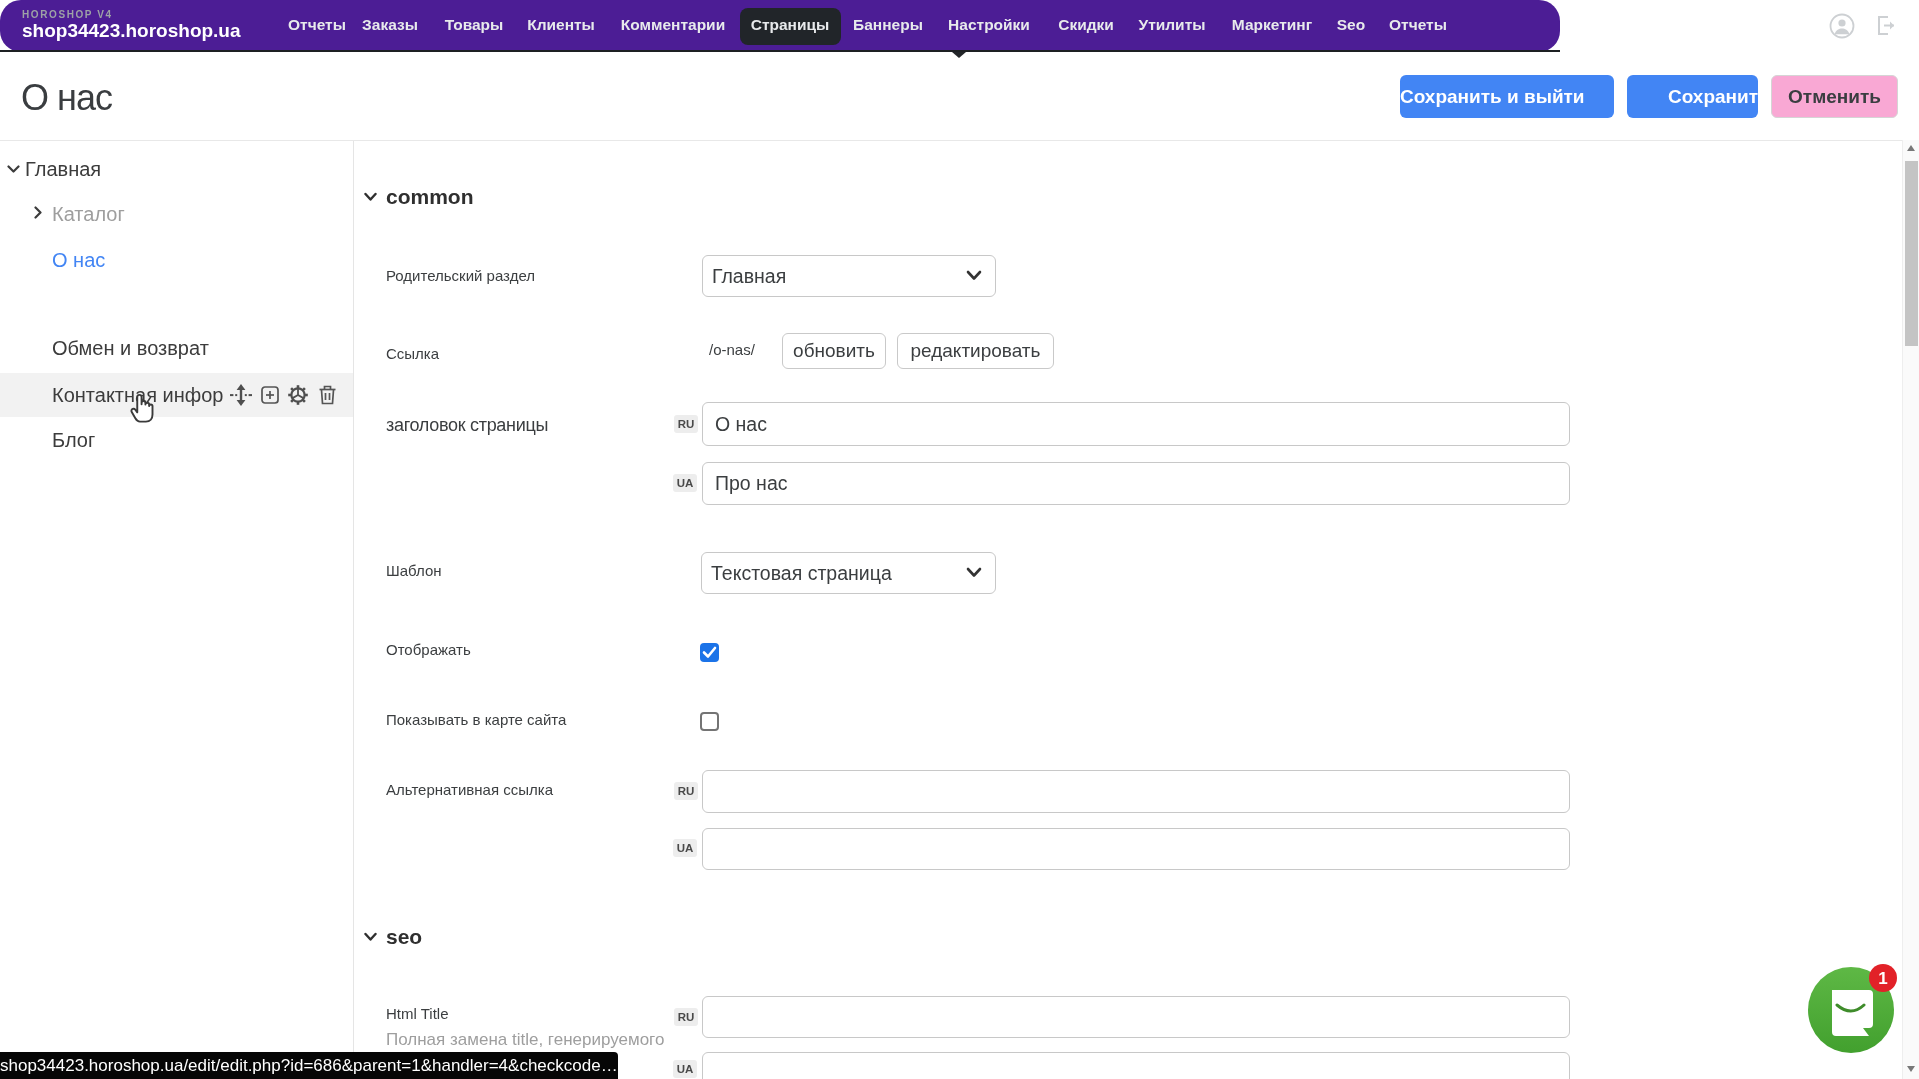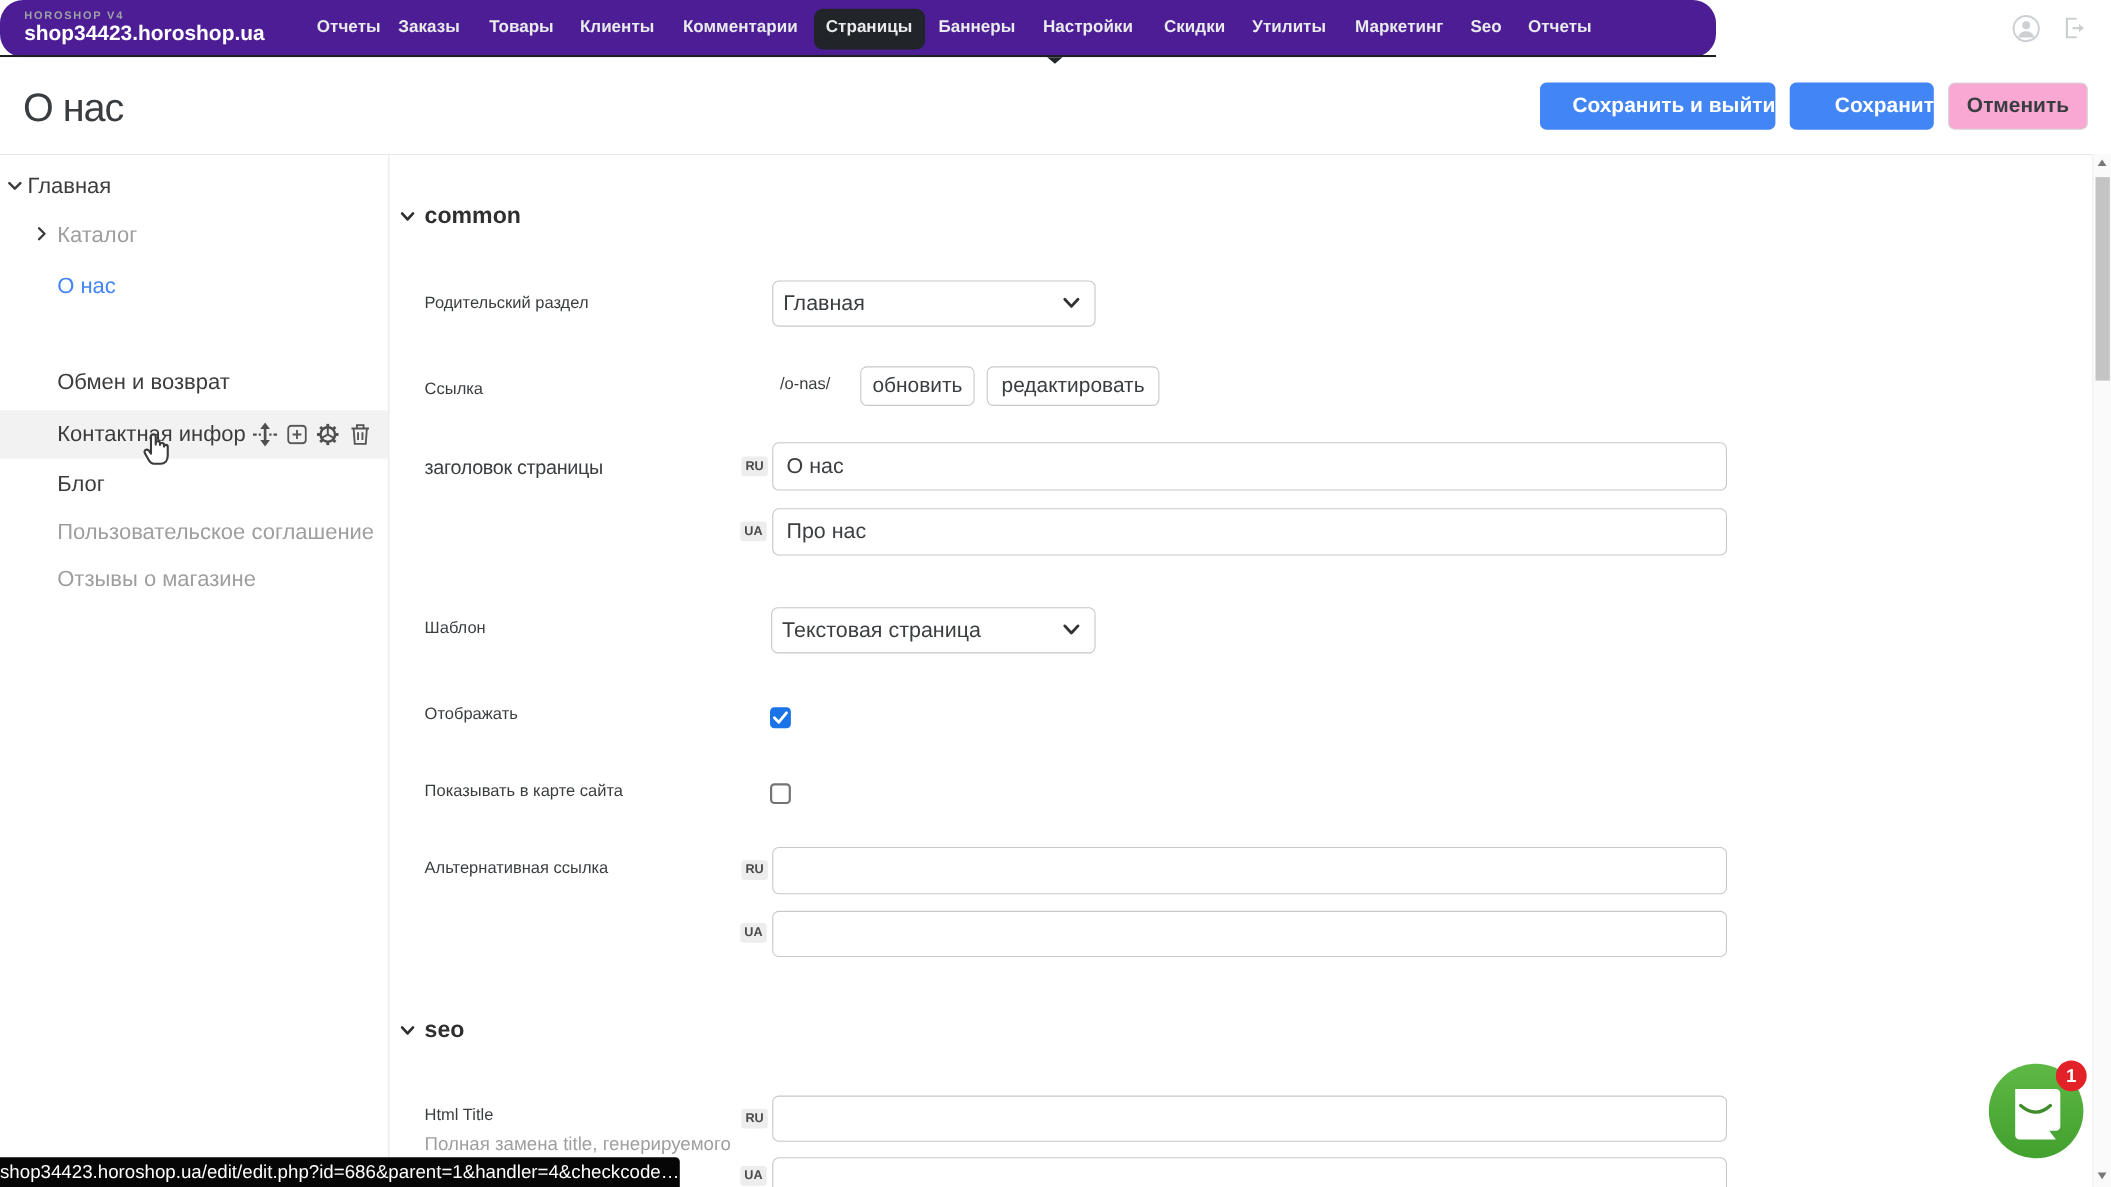--- a/index.html
+++ b/index.html
@@ -18,21 +18,21 @@
 #nav-active { position:absolute; left:740px; top:8px; width:101px; height:37px;
   background:#212529; border-radius:8px; }
 #navcaret { position:absolute; left:952px; top:52px; width:0; height:0; z-index:9;
   border-left:7px solid transparent; border-right:7px solid transparent; border-top:6px solid #232629; }
 
 
 #header { position:absolute; left:0; top:52px; width:1919px; height:89px; background:#fff;
   border-bottom:1px solid #e8e8e8; }
 #title { position:absolute; left:21px; top:28px; font-size:36px; letter-spacing:-1px; color:#3a3d40; line-height:36px; }
 .btn-blue { position:absolute; top:23px; height:43px; background:#4285f4; border-radius:6px;
-  color:#fff; font-size:19px; font-weight:bold; text-align:right; line-height:43px; }
+  color:#fff; font-size:19px; font-weight:bold; text-align:left; line-height:43px; }
 .btn-white { position:absolute; top:23px; height:43px; background:#f9a8d4; border:1px solid #d5d5d5;
   border-radius:6px; color:#3a3d40; font-size:19px; font-weight:bold; text-align:center; line-height:41px; }
 
 
 #sidebar { position:absolute; left:0; top:141px; width:354px; height:938px; background:#fff;
   border-right:1px solid #e5e5e5; }
 .trow { position:absolute; left:0; width:353px; height:44px; line-height:44px;
   font-size:20px; color:#3c3c3c; white-space:nowrap; }
 .trow span.txt { position:absolute; }
 .gray { color:#9e9e9e; }
@@ -162,26 +162,20 @@
       <path d="M2.5 5 L3.5 18.5 H13.5 L14.5 5"></path>
       <line x1="0.5" y1="4.5" x2="16.5" y2="4.5"></line>
       <path d="M5.5 4.5 V1.5 H11.5 V4.5"></path>
       <line x1="6.5" y1="8" x2="6.5" y2="15"></line>
         <line x1="10.5" y1="8" x2="10.5" y2="15"></line>
     </svg>
   </div>
   <div class="trow" style="top:277px;">
       <span class="txt" style="left:52px;">Блог</span>
     </div>
-  <div class="trow" style="top:321px;">
-      <span class="txt gray" style="left:52px;">Пользовательское соглашение</span>
-    </div>
-  <div class="trow" style="top:364px;">
-      <span class="txt gray" style="left:52px;">Отзывы о магазине</span>
-    </div>
 
   <svg class="abs" style="left:129px; top:247px;" width="29" height="36" viewBox="0 0 24 30">
     <path d="M9 28 C7 28 6.2 27 5.2 25.3 L2.2 20 C1.6 19 2 17.8 3 17.4 C3.8 17.1 4.7 17.4 5.2 18.1 L6.8 20.3 L6.8 7.5 C6.8 6.5 7.6 5.7 8.6 5.7 C9.6 5.7 10.4 6.5 10.4 7.5 L10.4 13.5 L10.4 12.5 C10.4 11.6 11.1 10.9 12 10.9 C12.9 10.9 13.6 11.6 13.6 12.5 L13.6 13.8 C13.6 13 14.3 12.3 15.1 12.3 C16 12.3 16.7 13 16.7 13.8 L16.7 15 C16.7 14.3 17.3 13.7 18.1 13.7 C18.9 13.7 19.5 14.3 19.5 15.1 L19.5 22 C19.5 25.5 17.5 28 14 28 Z" fill="#fff" stroke="#3a3a3a" stroke-width="1.6" stroke-linejoin="round"></path>
   </svg>
 </div>
 
 <svg class="chev" style="left:364px; top:192px;" width="13" height="10" viewBox="0 0 13 10">
   <path d="M1.5 2 L6.5 7.5 L11.5 2" fill="none" stroke="#2f2f2f" stroke-width="2.4" stroke-linecap="round" stroke-linejoin="round"></path>
   </svg>
 <div class="sechead" style="top:185px;">common</div>

